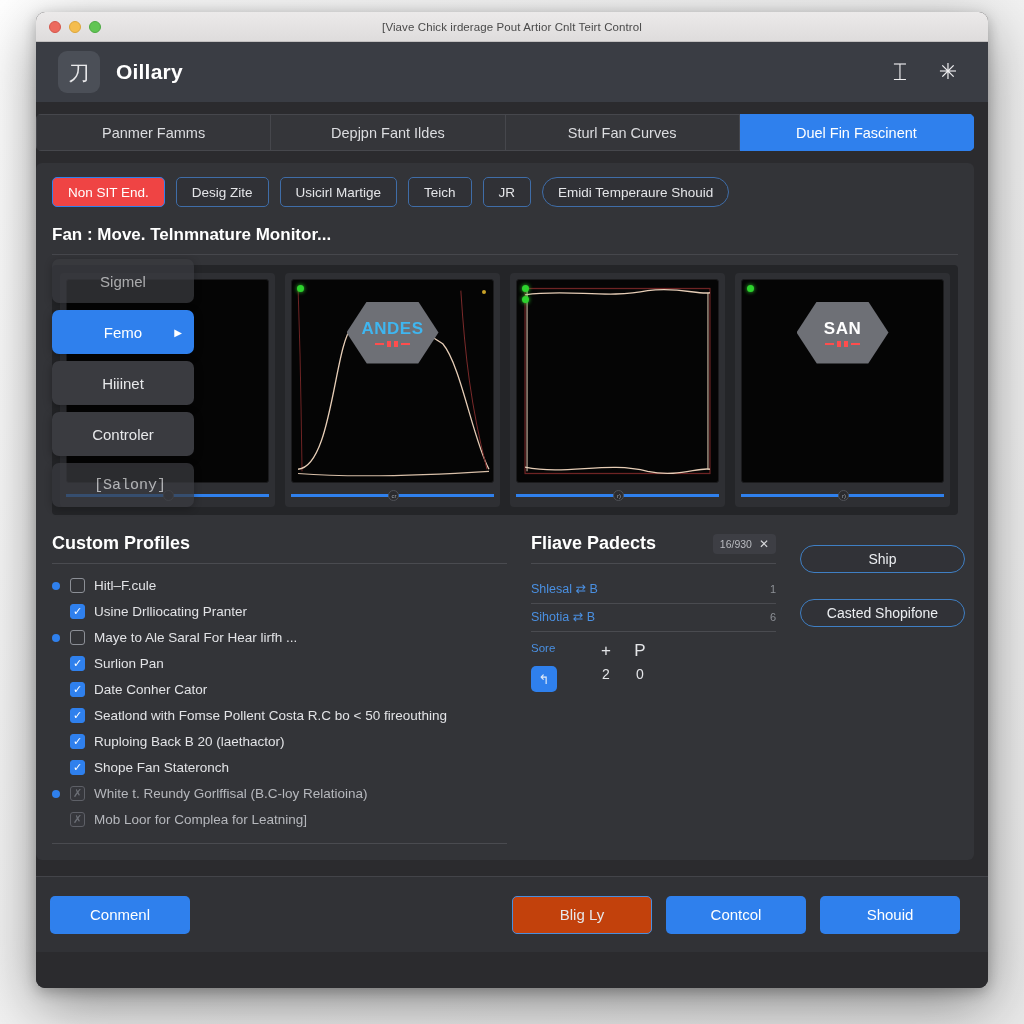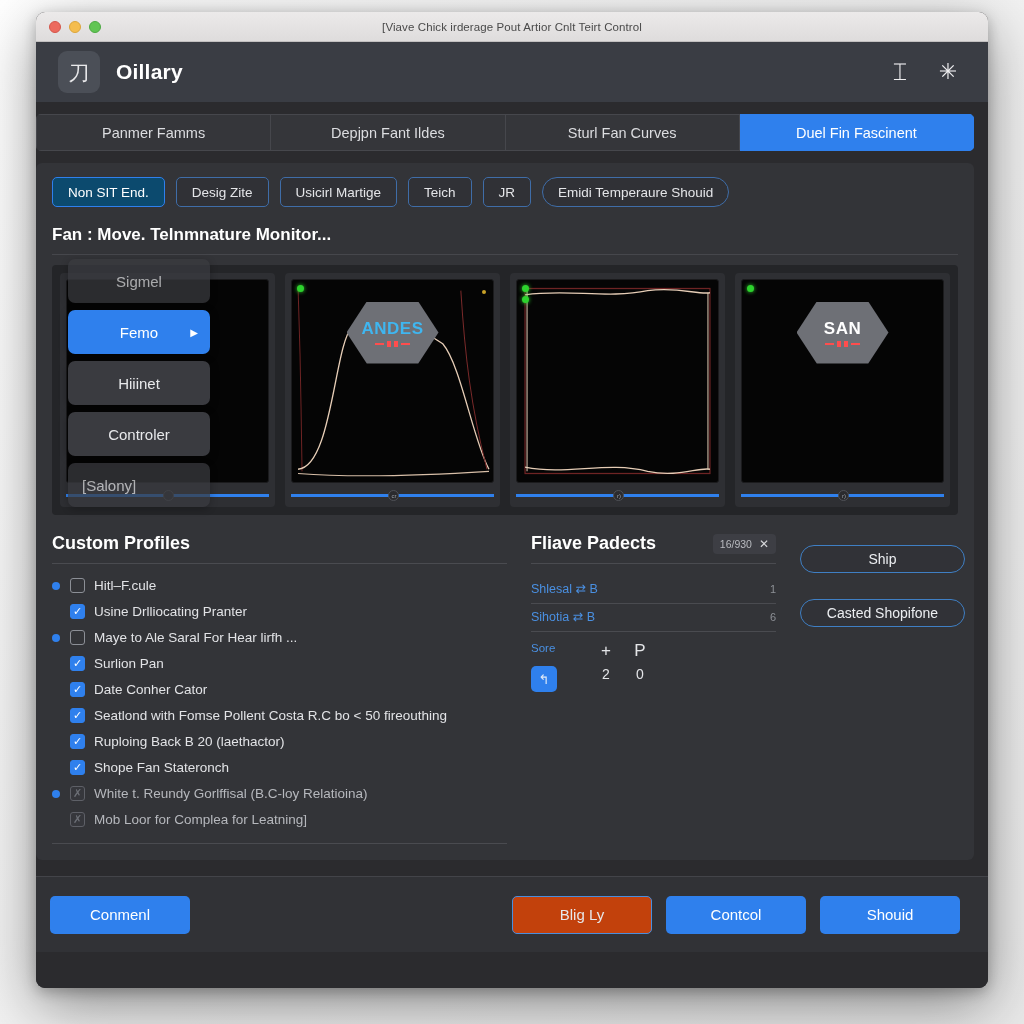--- a/index.html
+++ b/index.html
@@ -85,21 +85,21 @@
     padding:14px 16px 16px 16px; flex:0 0 auto;
   }
 
   
   .chiprow { display:flex; align-items:center; gap:11px; flex-wrap:nowrap; }
   .chip {
     height:30px; padding:0 15px; border-radius:5px;
     border:1px solid #3f6da8; background:#303136; color:#e4e5e8;
     font-size:13.5px; display:flex; align-items:center; white-space:nowrap;
   }
-  .chip.primary { background:#0c4a6e; border-color:#2f80ed; color:#fff; }
+  .chip.primary { background:#ef4444; border-color:#2f80ed; color:#fff; }
   .chip.pill { border-radius:16px; }
 
   
   .section-title {
     margin-top:18px; color:#fff; font-size:17px; font-weight:bold;
     padding-bottom:9px; border-bottom:1px solid #46474c;
   }
 
   
   .carousel {
@@ -148,32 +148,32 @@
   }
   .slider .knob {
     position:absolute; top:1px; left:48%; width:11px; height:11px;
     border-radius:50%; background:#2b2b2e; border:1px solid #4f5157;
     display:flex; align-items:center; justify-content:center;
     font-size:6px; color:#9aa0a8;
   }
 
   
   .dropdown {
-    position:absolute; left:16px; top:-6px; width:142px;
+    position:absolute; left:0px; top:-6px; width:142px;
     display:flex; flex-direction:column; gap:7px; z-index:6;
   }
   .dd-item {
     height:44px; border-radius:7px; background:#3a3b40; color:#e7e8ea;
     font-size:15px; display:flex; align-items:center; justify-content:center;
     position:relative; box-shadow:0 2px 8px rgba(0,0,0,.35);
   }
   .dd-item.faded { opacity:.72; }
   .dd-item.active { background:#2f80ed; color:#fff; }
   .dd-item .arrow { position:absolute; right:12px; font-size:10px; }
-  .dd-item.bracket { justify-content:flex-start; padding-left:14px; }
+  .dd-item.bracket { justify-content:center; padding-left:14px;font-family:Liberation Mono, monospace; }
   .dd-caret {
     position:absolute; left:50%; transform:translateX(-50%) rotate(45deg);
     width:22px; height:22px; background:#7a8392; opacity:.45; z-index:-1;
   }
 
   
   .lower {
     margin-top:18px; display:grid;
     grid-template-columns: 455px 245px auto; gap:24px; align-items:start;
   }

